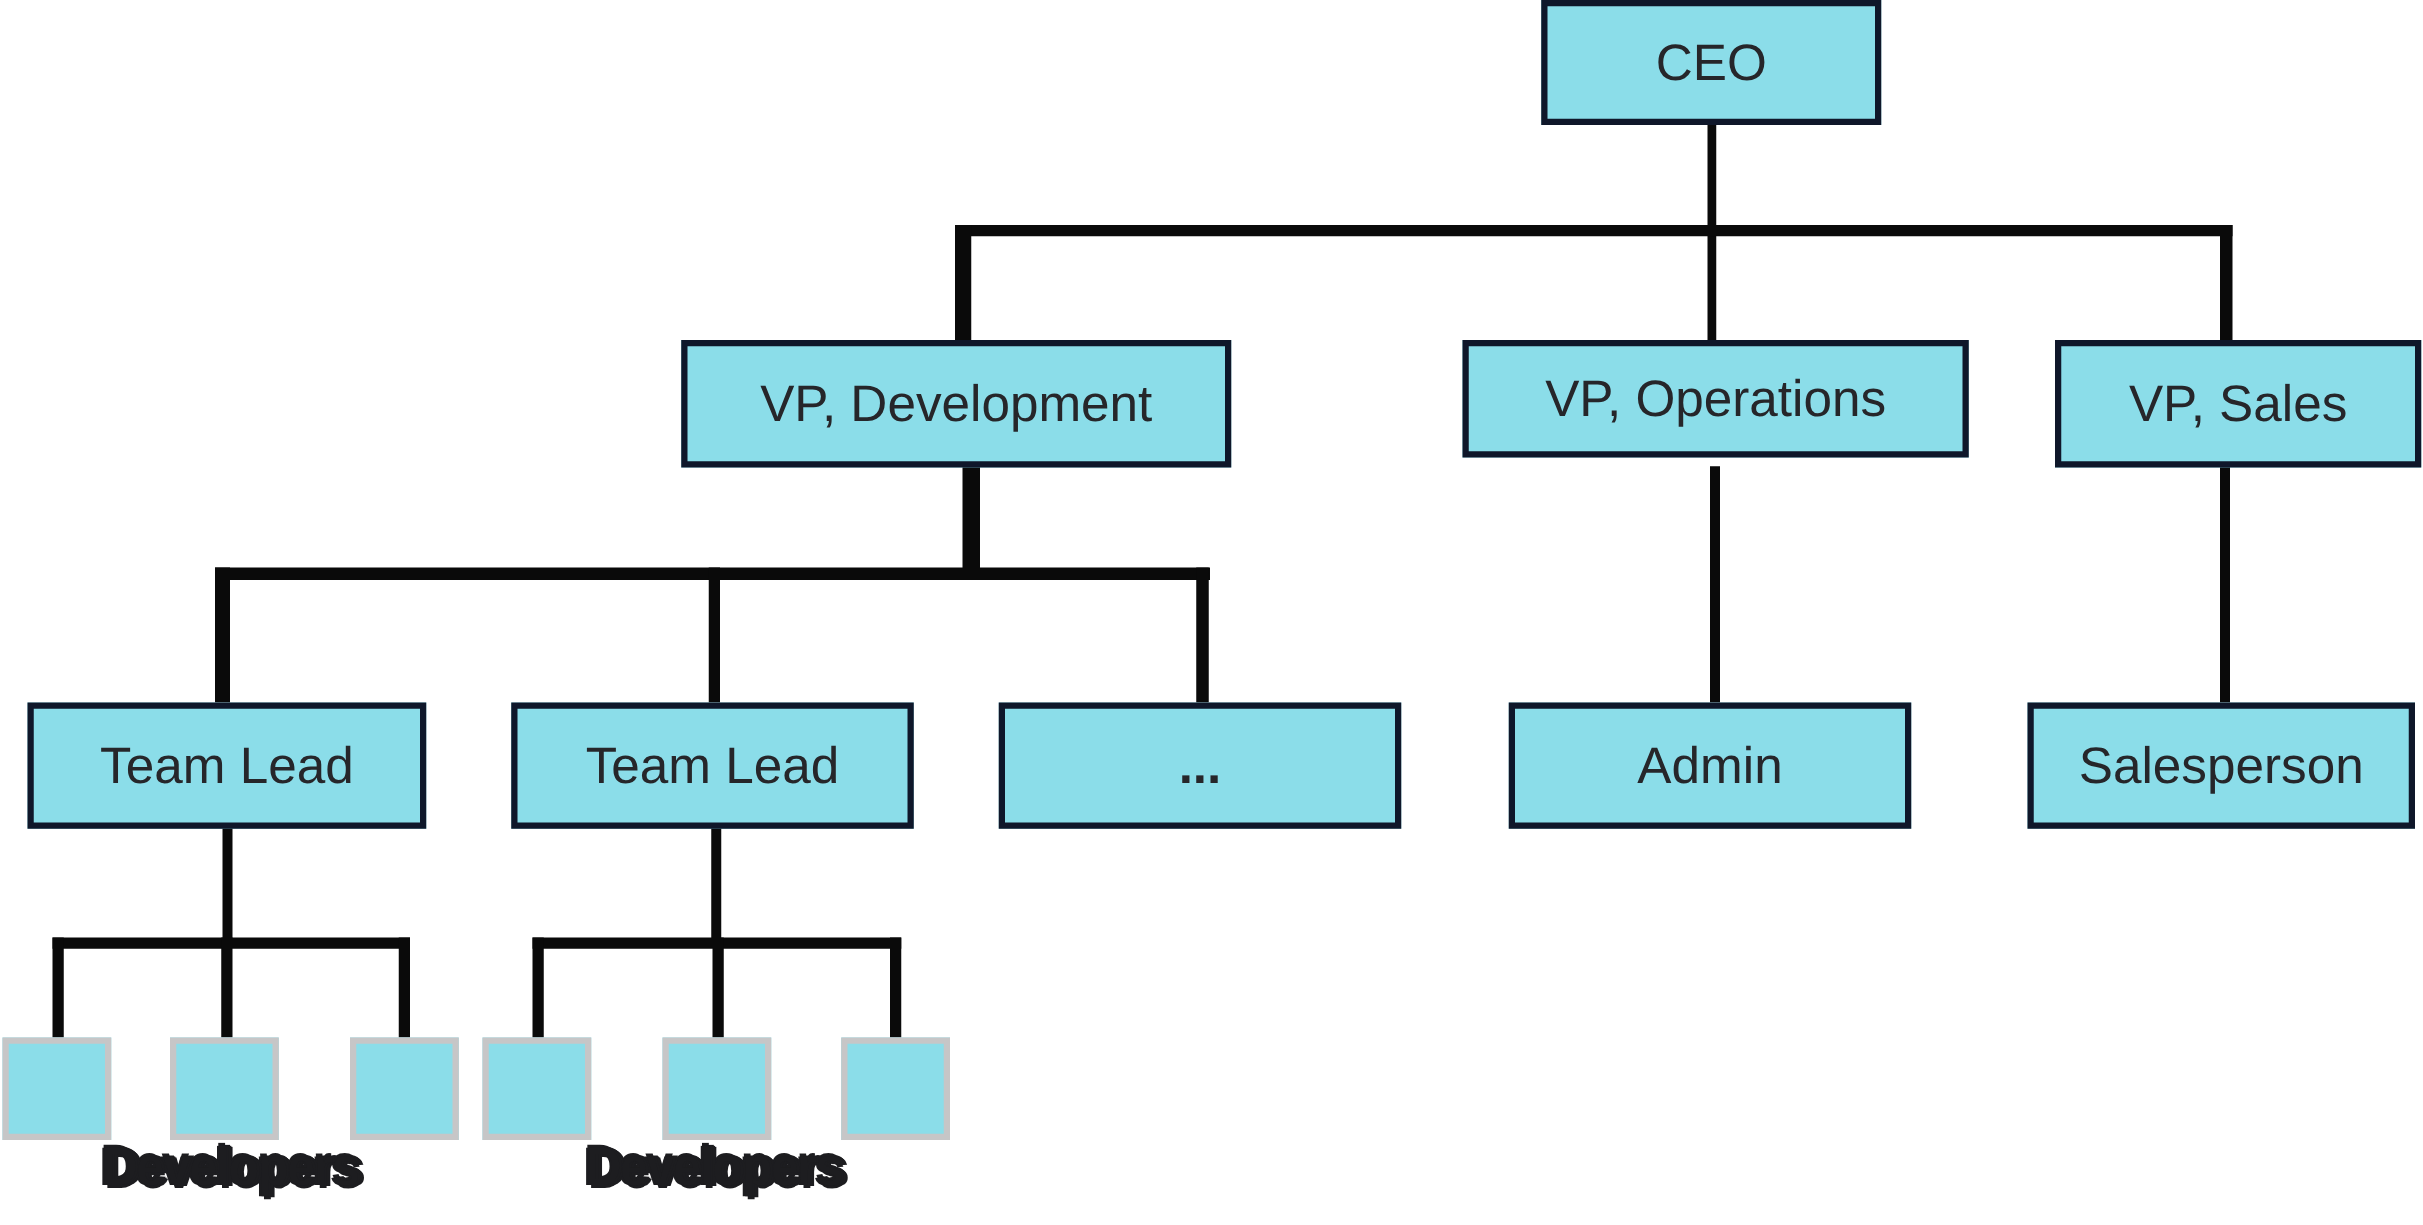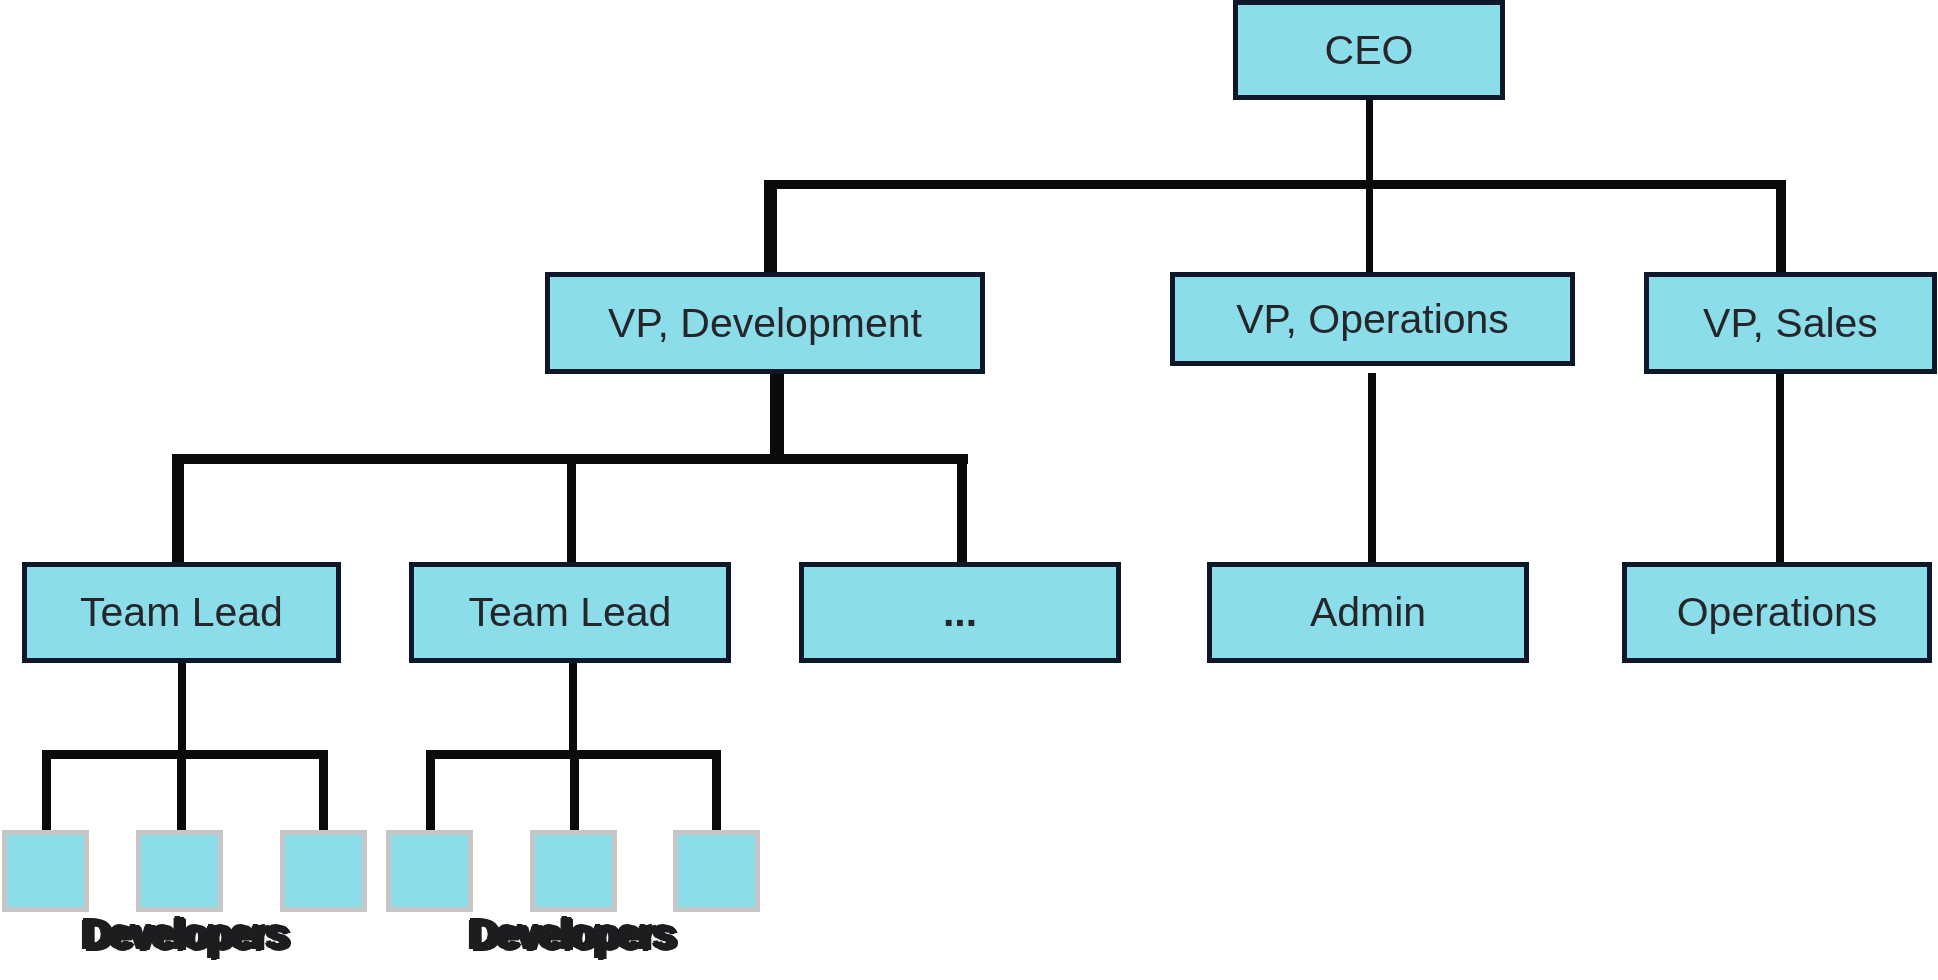--- a/index.html
+++ b/index.html
@@ -117,21 +117,21 @@
   <div class="node n-tl2">
     <span>Team Lead</span>
   </div>
   <div class="node n-ellipsis">
     <span style="font-weight:700;">...</span>
   </div>
   <div class="node n-admin">
     <span>Admin</span>
   </div>
   <div class="node n-sales">
-    <span>Operations</span>
+    <span>Salesperson</span>
   </div>
 
   <div class="mini" style="left:2px;"></div>
   <div class="mini" style="left:136px;"></div>
   <div class="mini" style="left:280px;"></div>
   <div class="mini" style="left:386px;"></div>
   <div class="mini" style="left:530px;"></div>
   <div class="mini" style="left:673px;"></div>
 
   <div class="dev-label" style="left:10px;">Developers</div>

